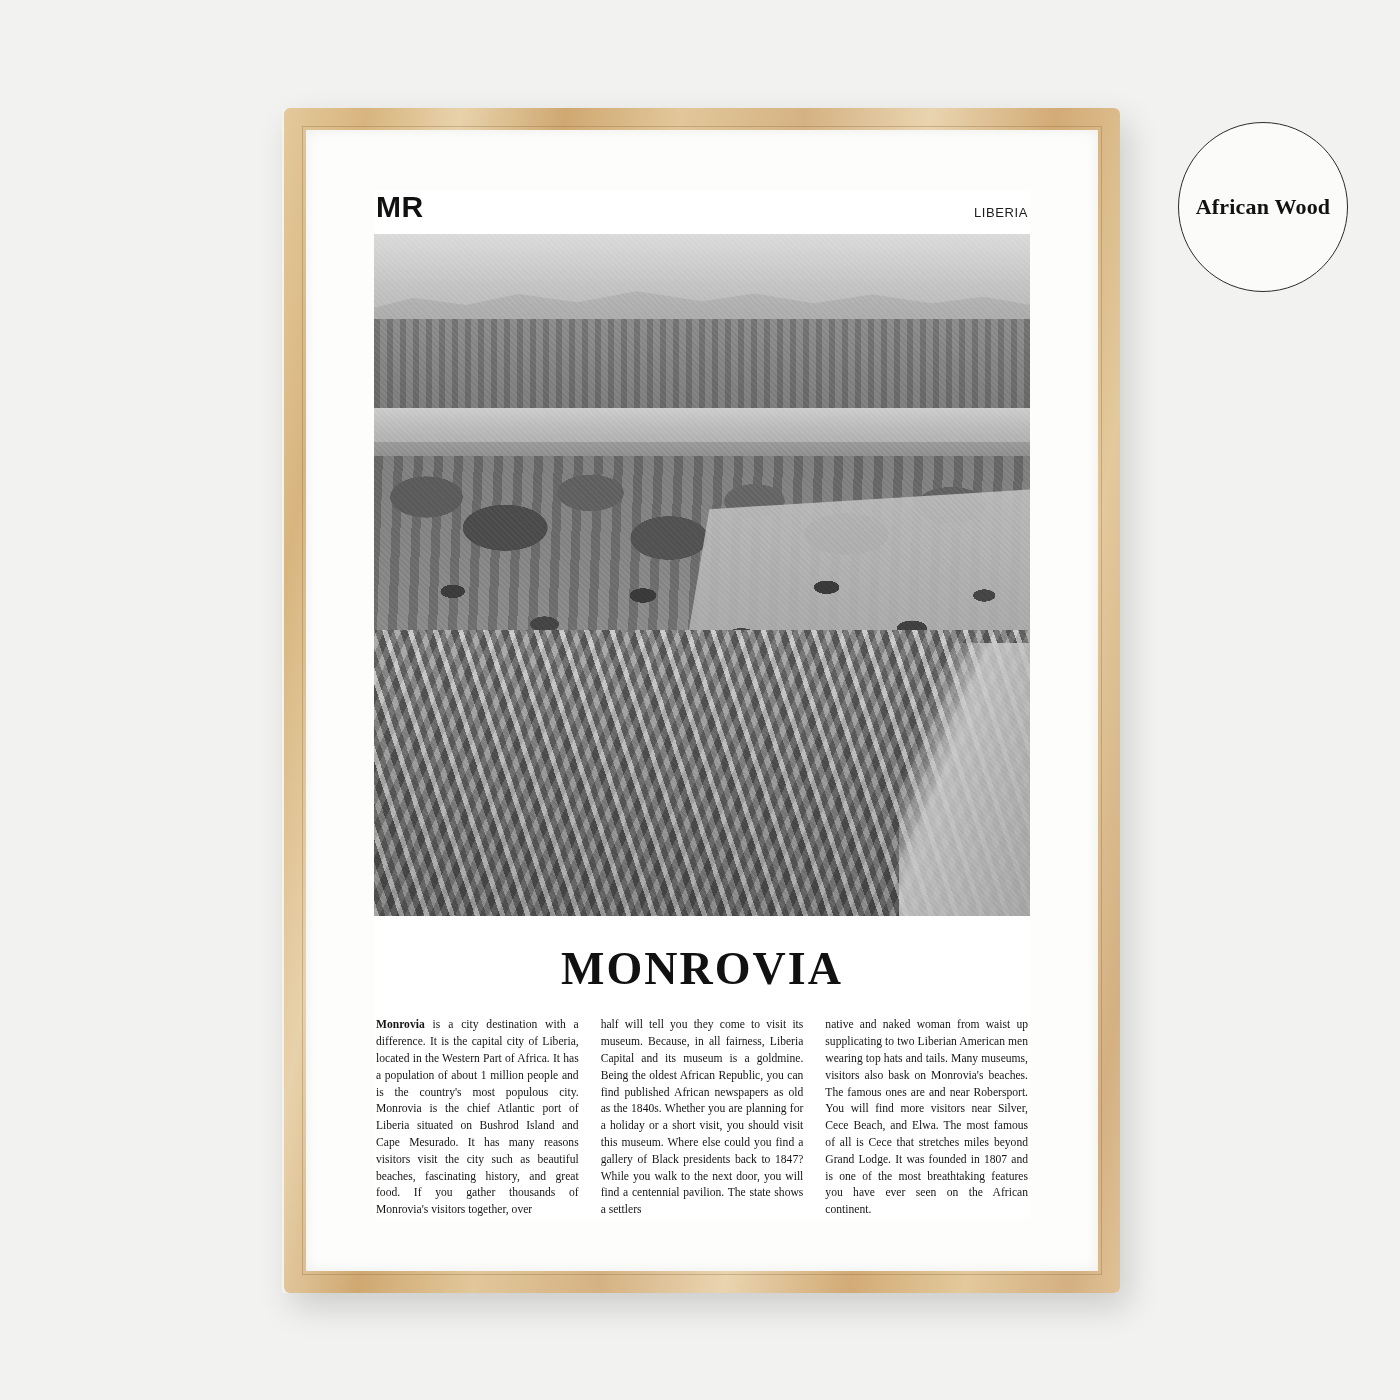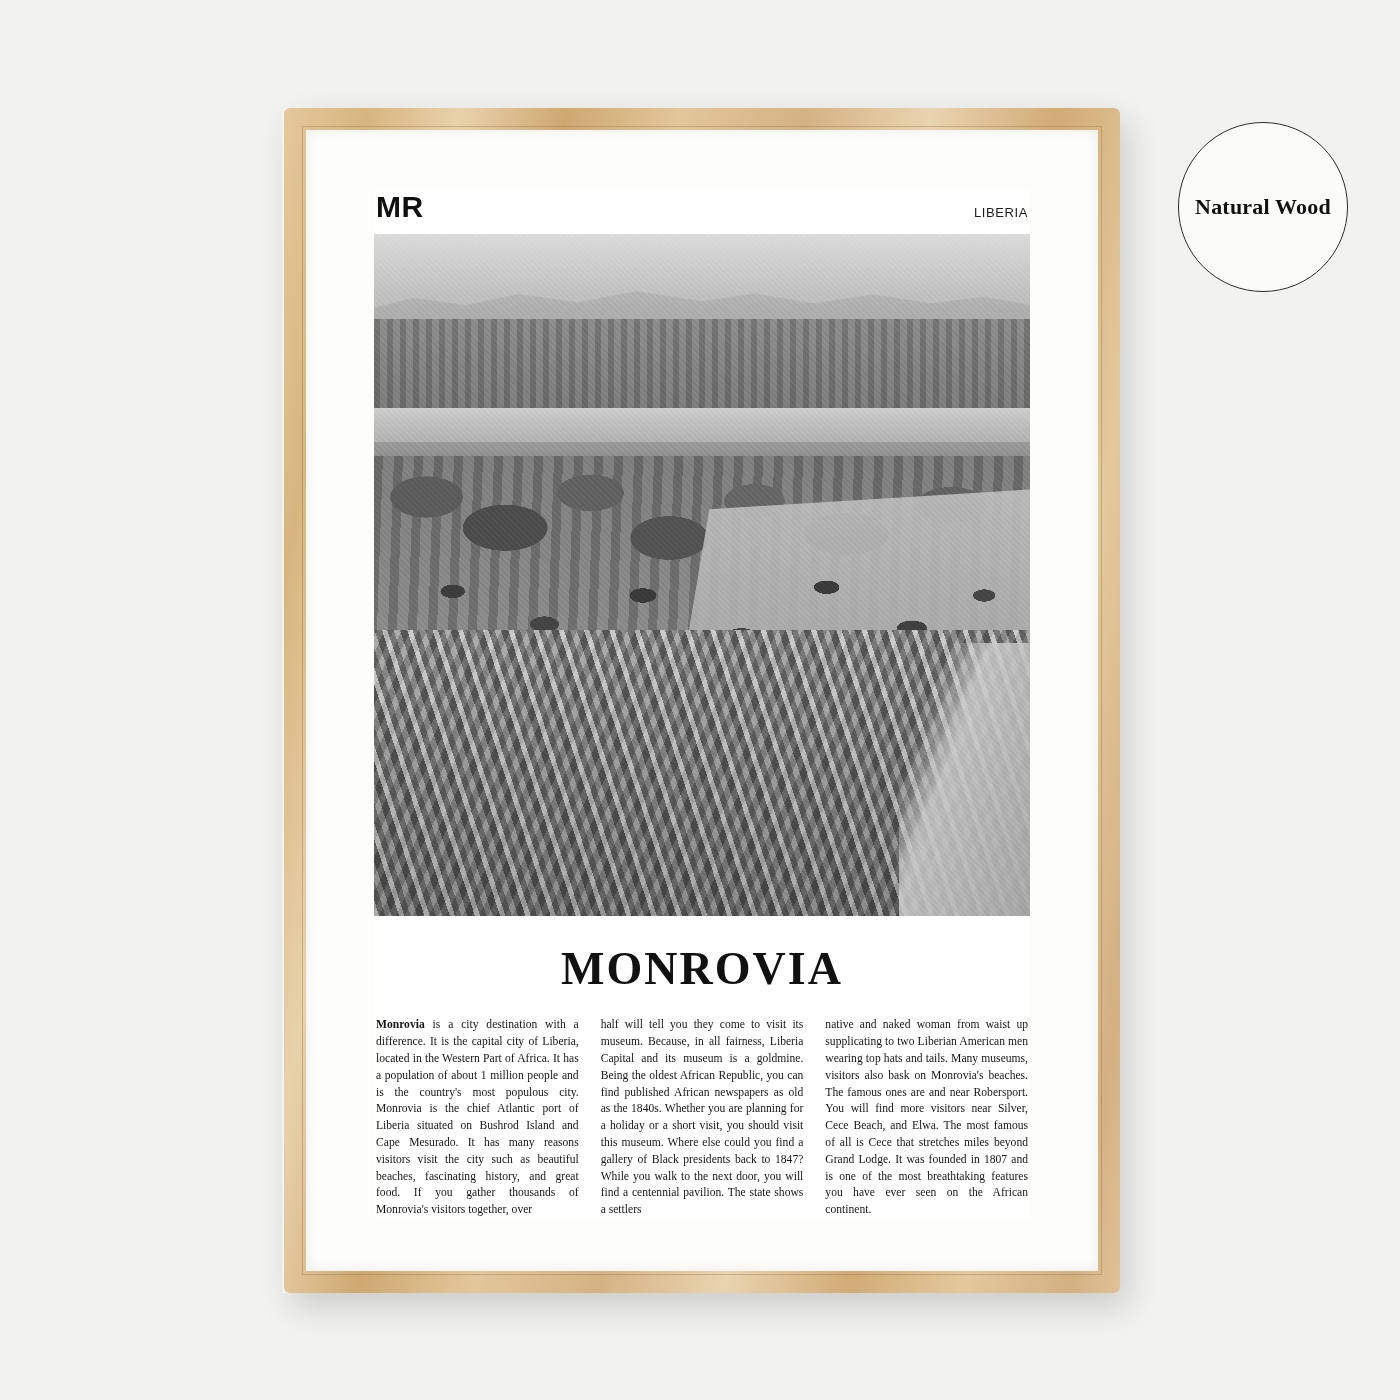--- a/index.html
+++ b/index.html
@@ -262,14 +262,14 @@
         <div class="col">half will tell you they come to visit its museum. Because, in all fairness, Liberia Capital and its museum is a goldmine. Being the oldest African Republic, you can find published African newspapers as old as the 1840s. Whether you are planning for a holiday or a short visit, you should visit this museum. Where else could you find a gallery of Black presidents back to 1847? While you walk to the next door, you will find a centennial pavilion. The state shows a settlers</div>
         <div class="col">native and naked woman from waist up supplicating to two Liberian American men wearing top hats and tails. Many museums, visitors also bask on Monrovia's beaches. The famous ones are and near Robersport. You will find more visitors near Silver, Cece Beach, and Elwa. The most famous of all is Cece that stretches miles beyond Grand Lodge. It was founded in 1807 and is one of the most breathtaking features you have ever seen on the African continent.</div>
       </div>
 
     </div>
   </div>
   <div class="frame-inner-edge"></div>
 </div>
 
 <div class="badge">
-  <span class="badge-label">Natural Wood</span>
+  <span class="badge-label">African Wood</span>
 </div>
 
 </body></html>

